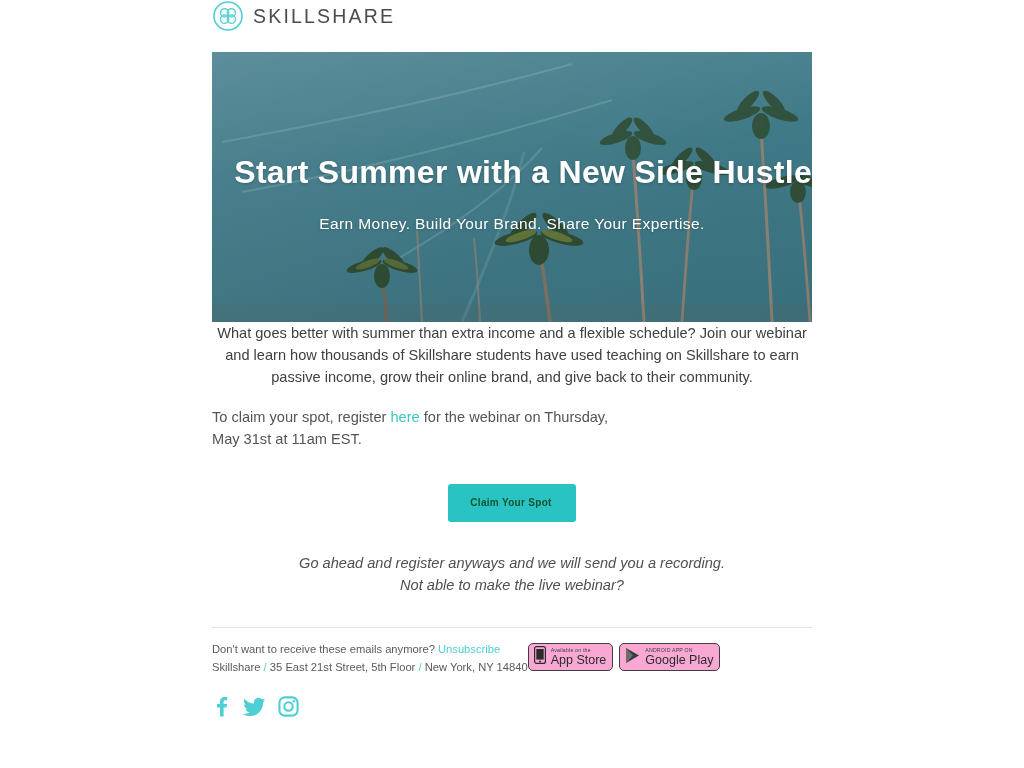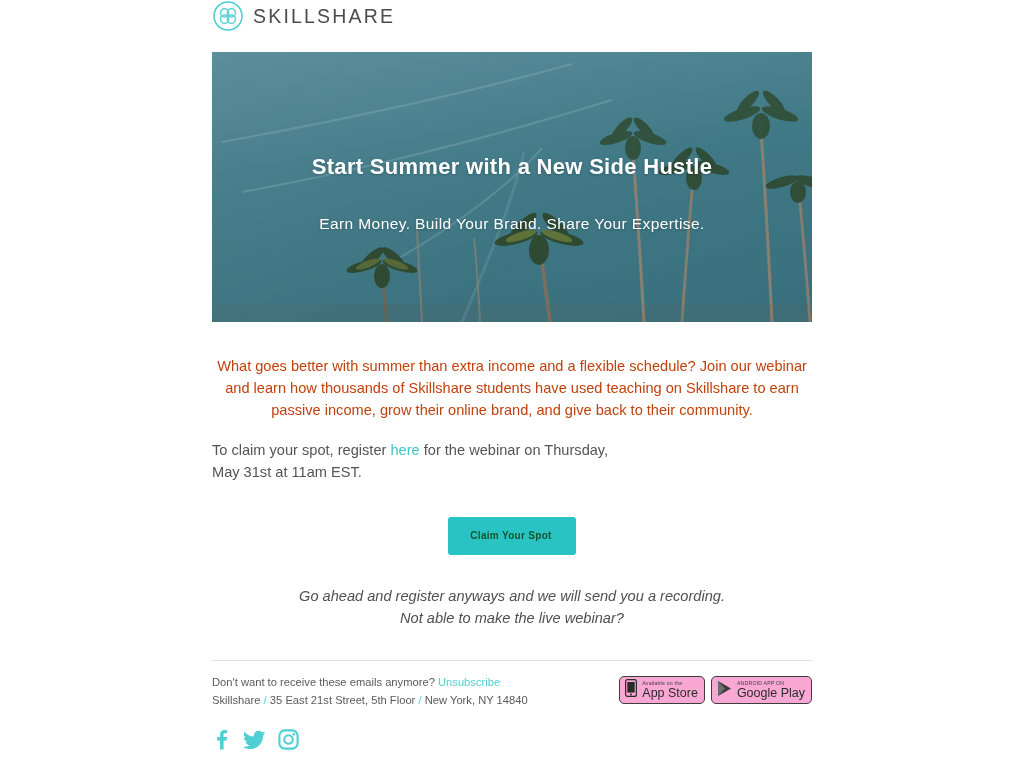--- a/index.html
+++ b/index.html
@@ -78,46 +78,45 @@
   .hero-text {
     position: absolute;
     left: 0; right: 0;
     top: 0; bottom: 0;
     pointer-events: none;
   }
   .hero-h1 {
     position: absolute;
     top: 102px;
     width: 100%;
-    text-align: center;
+    text-align: right;
     color: #ffffff;
-    font-size: 22px;
+    font-size: 32px;
     font-weight: bold;
     letter-spacing: 0.3px;
     text-shadow: 0 1px 3px rgba(0,0,0,0.22);
   }
   .hero-h2 {
     position: absolute;
     top: 163px;
     width: 100%;
     text-align: center;
     color: #ffffff;
     font-size: 15.5px;
     font-weight: normal;
     letter-spacing: 0.4px;
     text-shadow: 0 1px 3px rgba(0,0,0,0.22);
   }
 
   
   .body-copy {
-    margin-top: 33px;
     text-align: center;
     font-size: 14.6px;
     line-height: 22px;
-    color: #c2410c;
+    color: #404040;
     padding: 0 2px;
   }
   .para2 {
     margin-top: 18px;
     text-align: left;
     font-size: 14.6px;
     line-height: 22px;
     color: #545454;
   }
   a.inline-link {
@@ -156,21 +155,21 @@
   }
 
   
   .divider {
     margin-top: 31px;
     border-top: 1px solid #e2e2e2;
     width: 600px;
   }
   .footer-top {
     display: flex;
-    justify-content: space-between;
+    justify-content: flex-start;
     align-items: flex-start;
     margin-top: 12px;
   }
   .footer-left { font-size: 11.2px; line-height: 18px; color: #5a5a5a; }
   .footer-left a.unsub { color: #4ecfd4; text-decoration: none; cursor: pointer; }
   .sep { color: #4ecfd4; }
   .badges { display: flex; gap: 6px; padding-top: 3px; }
   .badge {
     height: 26px;
     border: 1px solid #3d3d3d;

